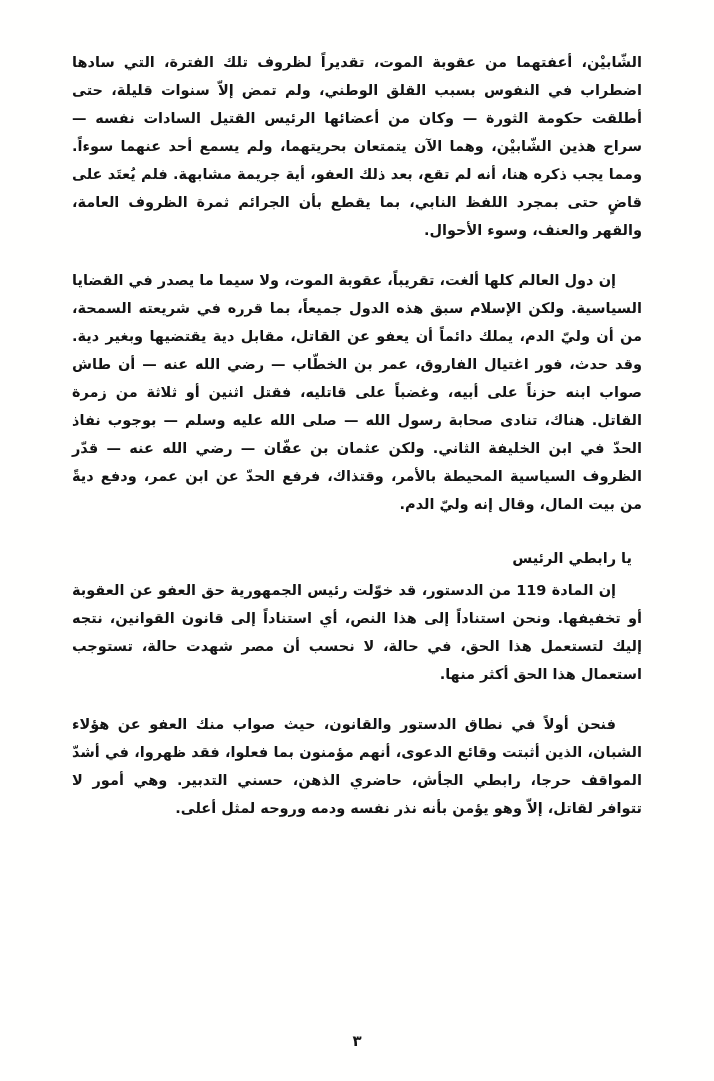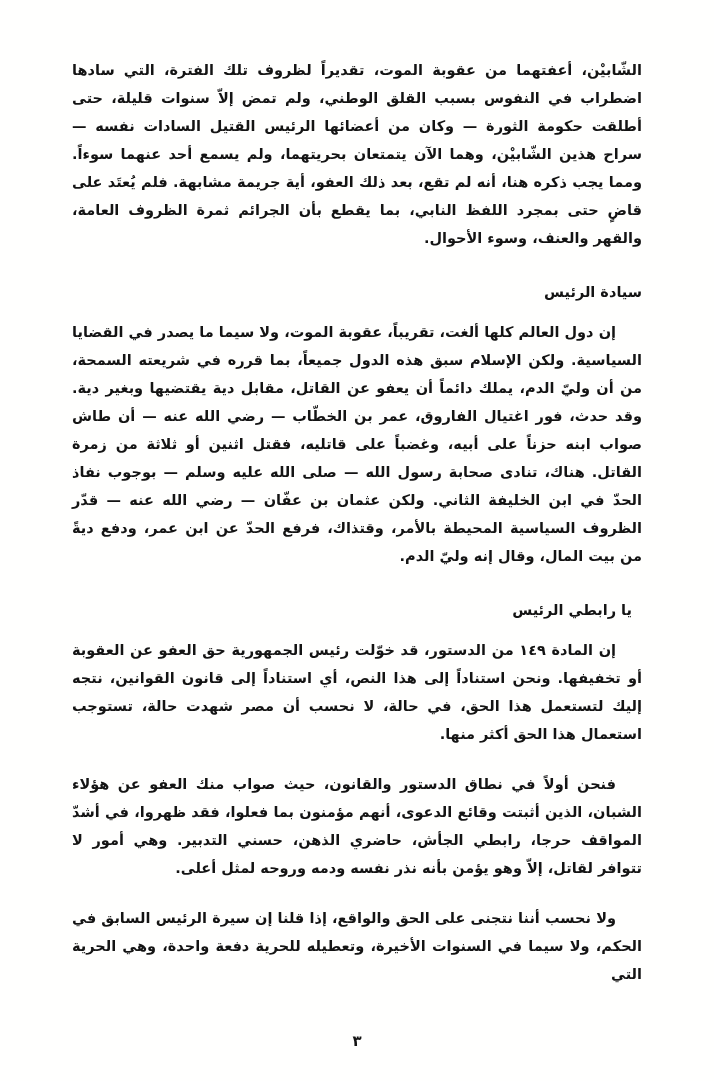--- a/index.html
+++ b/index.html
@@ -19,21 +19,21 @@
     font-weight: 700;
     font-size: 14.5px;
     line-height: 28px;
     color: #141414;
     overflow: hidden;
   }
   .text-block {
     text-align: justify;
   }
   .para {
-    margin: 12px 0 22px 0;
+    margin: 4px 0 22px 0;
     text-align: justify;
   }
   .para.indent {
     text-indent: 26px;
   }
   .heading {
     margin: 26px 0 0 0;
     font-size: 14.5px;
     font-weight: 700;
     text-align: right;
@@ -53,28 +53,26 @@
   }
 </style>
 </head>
 <body>
 
 <div class="page">
   <div class="text-block">
 
     <p class="para">الشّابيْن، أعفتهما من عقوبة الموت، تقديراً لظروف تلك الفترة، التي سادها اضطراب في النفوس بسبب القلق الوطني، ولم تمض إلاّ سنوات قليلة، حتى أطلقت حكومة الثورة — وكان من أعضائها الرئيس القتيل السادات نفسه — سراح هذين الشّابيْن، وهما الآن يتمتعان بحريتهما، ولم يسمع أحد عنهما سوءاً. ومما يجب ذكره هنا، أنه لم تقع، بعد ذلك العفو، أية جريمة مشابهة. فلم يُعتَد على قاضٍ حتى بمجرد اللفظ النابي، بما يقطع بأن الجرائم ثمرة الظروف العامة، والقهر والعنف، وسوء الأحوال.</p>
 
-    <div class="heading">سيادة الرئيس</div>
 
     <p class="para indent">إن دول العالم كلها ألغت، تقريباً، عقوبة الموت، ولا سيما ما يصدر في القضايا السياسية. ولكن الإسلام سبق هذه الدول جميعاً، بما قرره في شريعته السمحة، من أن وليّ الدم، يملك دائماً أن يعفو عن القاتل، مقابل دية يقتضيها وبغير دية. وقد حدث، فور اغتيال الفاروق، عمر بن الخطّاب — رضي الله عنه — أن طاش صواب ابنه حزناً على أبيه، وغضباً على قاتليه، فقتل اثنين أو ثلاثة من زمرة القاتل. هناك، تنادى صحابة رسول الله — صلى الله عليه وسلم — بوجوب نفاذ الحدّ في ابن الخليفة الثاني. ولكن عثمان بن عفّان — رضي الله عنه — قدّر الظروف السياسية المحيطة بالأمر، وقتذاك، فرفع الحدّ عن ابن عمر، ودفع ديةً من بيت المال، وقال إنه وليّ الدم.</p>
 
     <div class="heading small-indent">يا رابطي الرئيس</div>
 
-    <p class="para indent">إن المادة ١٤٩ من الدستور، قد خوّلت رئيس الجمهورية حق العفو عن العقوبة أو تخفيفها. ونحن استناداً إلى هذا النص، أي استناداً إلى قانون القوانين، نتجه إليك لتستعمل هذا الحق، في حالة، لا نحسب أن مصر شهدت حالة، تستوجب استعمال هذا الحق أكثر منها.</p>
+    <p class="para indent">إن المادة 119 من الدستور، قد خوّلت رئيس الجمهورية حق العفو عن العقوبة أو تخفيفها. ونحن استناداً إلى هذا النص، أي استناداً إلى قانون القوانين، نتجه إليك لتستعمل هذا الحق، في حالة، لا نحسب أن مصر شهدت حالة، تستوجب استعمال هذا الحق أكثر منها.</p>
 
     <p class="para indent">فنحن أولاً في نطاق الدستور والقانون، حيث صواب منك العفو عن هؤلاء الشبان، الذين أثبتت وقائع الدعوى، أنهم مؤمنون بما فعلوا، فقد ظهروا، في أشدّ المواقف حرجا، رابطي الجأش، حاضري الذهن، حسني التدبير. وهي أمور لا تتوافر لقاتل، إلاّ وهو يؤمن بأنه نذر نفسه ودمه وروحه لمثل أعلى.</p>
 
-    <p class="para indent">ولا نحسب أننا نتجنى على الحق والواقع، إذا قلنا إن سيرة الرئيس السابق في الحكم، ولا سيما في السنوات الأخيرة، وتعطيله للحرية دفعة واحدة، وهي الحرية التي</p>
 
   </div>
 
   <div class="page-number">٣</div>
 </div>
 
 </body></html>

